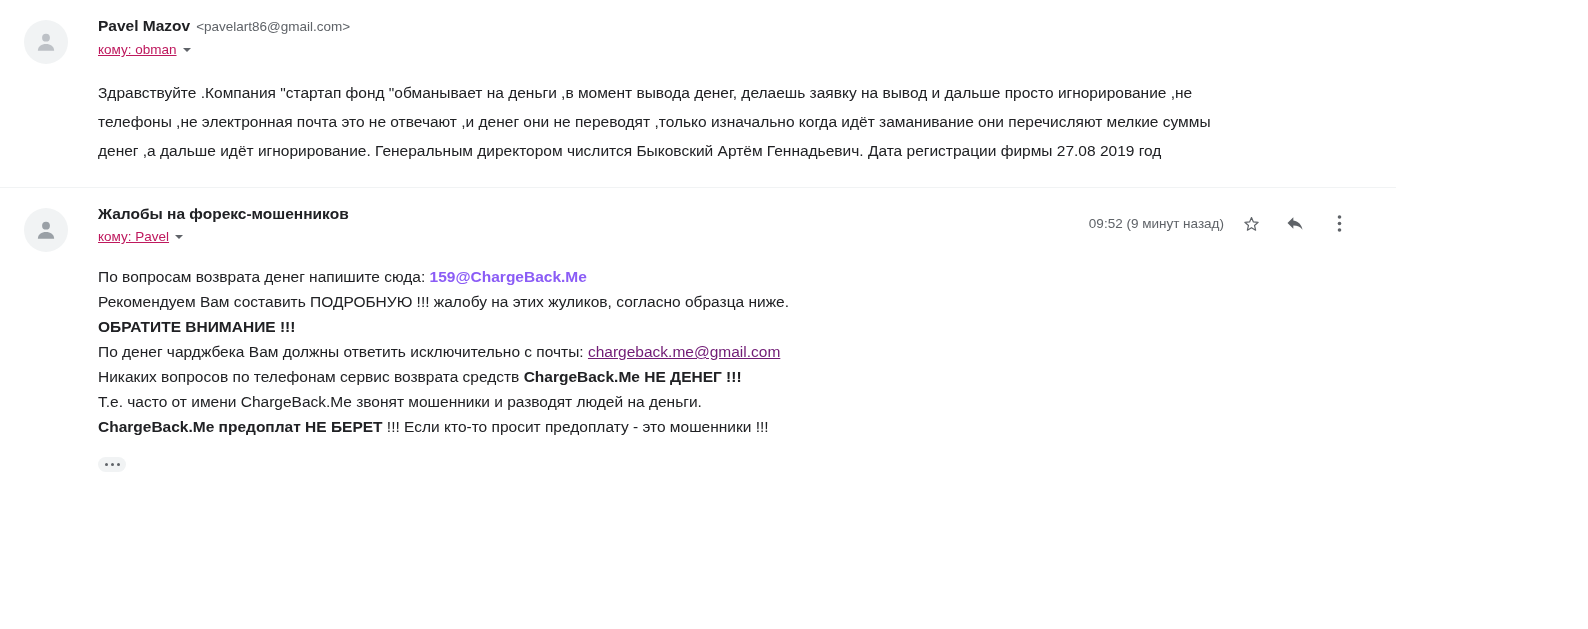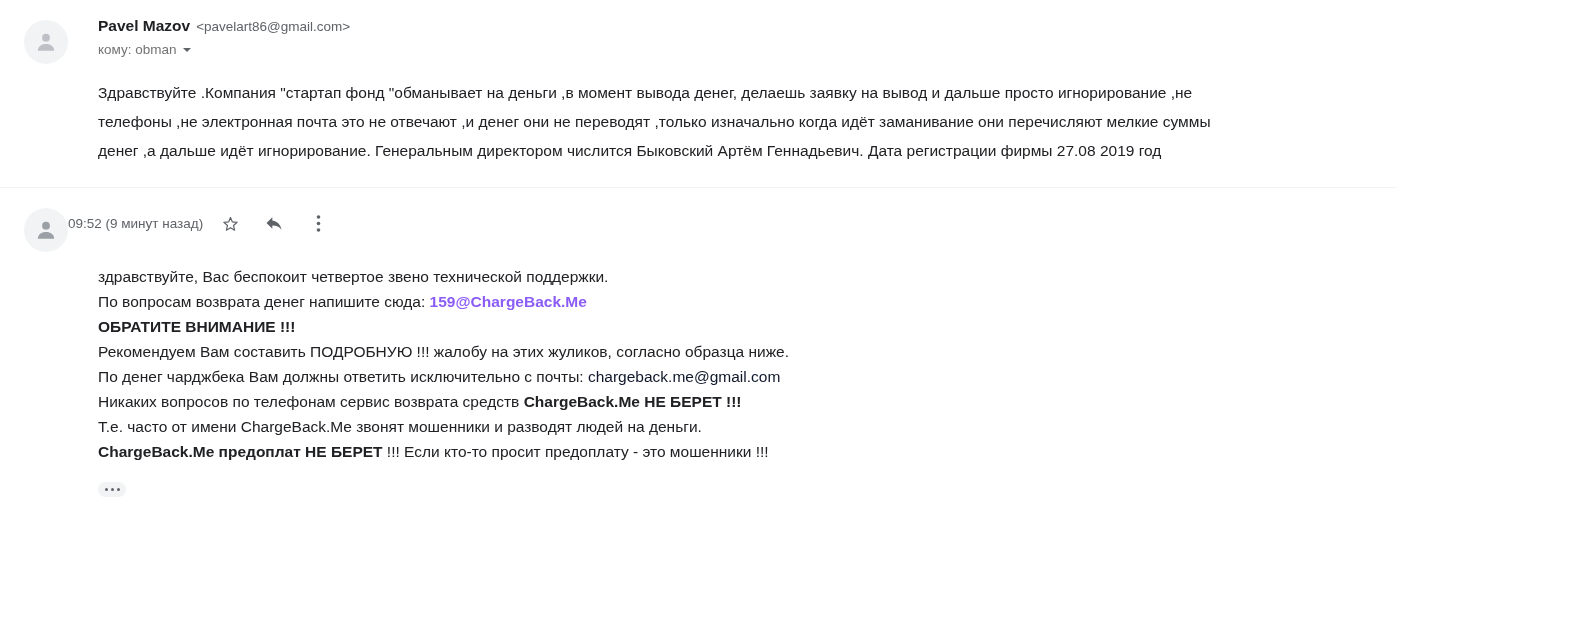--- a/index.html
+++ b/index.html
@@ -57,23 +57,24 @@
     color: #202124;
   }
   .sender-email {
     font-size: 13.5px;
     color: #5f6368;
     margin-left: 6px;
   }
   .recipient-line {
     margin-top: 4px;
     font-size: 13.5px;
-    color: #737373;
+    color: #be185d;
     line-height: 18px;
     display: inline-block;
+    text-decoration: underline;
   }
   .caret {
     display: inline-block;
     width: 0;
     height: 0;
     border-left: 4px solid transparent;
     border-right: 4px solid transparent;
     border-top: 4px solid #5f6368;
     margin-left: 6px;
     vertical-align: middle;
@@ -114,21 +115,22 @@
     padding-top: 12px;
     line-height: 25px;
   }
   .msg2-body .line { white-space: nowrap; }
   .b { font-weight: bold; }
   .blue-bold {
     color: #8b5cf6;
     font-weight: bold;
   }
   .link {
-    color: #0f172a;
+    color: #701a75;
+    text-decoration: underline;
   }
   .quote-head {
     margin-left: 74px;
     margin-top: 32px;
     font-size: 15.5px;
     color: #202124;
     line-height: 24px;
   }
   .ellipsis-btn {
     margin-left: 74px;
@@ -175,20 +177,26 @@
 
   <div class="msg-divider"></div>
 
   <div class="message">
     <div class="msg-header">
       <div class="avatar">
         <svg width="26" height="26" viewBox="0 0 24 24" aria-hidden="true">
           <circle cx="12" cy="8" r="3.6" fill="#9aa0a6"></circle>
           <path d="M4.5 20c0-4.1 3.4-6.2 7.5-6.2s7.5 2.1 7.5 6.2z" fill="#9aa0a6"></path>
         </svg>
+      </div>
+      <div class="sender-block">
+        <div class="sender-line">
+          <span class="sender-name">Жалобы на форекс-мошенников</span>
+        </div>
+        <div class="recipient-line"><span>кому: Pavel</span><span class="caret"></span></div>
       </div>
       <div class="header-right">
         <span class="timestamp">09:52 (9 минут назад)</span>
         <span class="hdr-icon">
           <svg width="19" height="19" viewBox="0 0 24 24">
               <path d="M12 17.3l-5.2 3.1 1.4-5.9-4.6-4 6-.5L12 4.5l2.4 5.5 6 .5-4.6 4 1.4 5.9z" fill="none" stroke="#5f6368" stroke-width="1.5" stroke-linejoin="round"></path>
             </svg>
         </span>
         <span class="hdr-icon">
           <svg width="20" height="20" viewBox="0 0 24 24">
@@ -199,26 +207,25 @@
           <svg width="5" height="19" viewBox="0 0 5 19">
               <circle cx="2.5" cy="3" r="1.8" fill="#5f6368"></circle>
               <circle cx="2.5" cy="9.5" r="1.8" fill="#5f6368"></circle>
               <circle cx="2.5" cy="16" r="1.8" fill="#5f6368"></circle>
             </svg>
         </span>
       </div>
     </div>
 
     <div class="body-text msg2-body">
-      <div class="line">здравствуйте, Вас беспокоит четвертое звено технической поддержки.</div>
       <div class="line"><span>По вопросам возврата денег напишите сюда: </span><span class="blue-bold">159@ChargeBack.Me</span></div>
+      <div class="line">Рекомендуем Вам составить ПОДРОБНУЮ !!! жалобу на этих жуликов, согласно образца ниже.</div>
       <div class="line b">ОБРАТИТЕ ВНИМАНИЕ !!!</div>
-      <div class="line">Рекомендуем Вам составить ПОДРОБНУЮ !!! жалобу на этих жуликов, согласно образца ниже.</div>
       <div class="line"><span>По денег чарджбека Вам должны ответить исключительно с почты: </span><span class="link">chargeback.me@gmail.com</span></div>
-      <div class="line"><span>Никаких вопросов по телефонам сервис возврата средств </span><span class="b">ChargeBack.Me НЕ БЕРЕТ !!!</span></div>
+      <div class="line"><span>Никаких вопросов по телефонам сервис возврата средств </span><span class="b">ChargeBack.Me НЕ ДЕНЕГ !!!</span></div>
       <div class="line">Т.е. часто от имени ChargeBack.Me звонят мошенники и разводят людей на деньги.</div>
       <div class="line"><span class="b">ChargeBack.Me предоплат </span><span class="b">НЕ БЕРЕТ</span><span> !!! Если кто-то просит предоплату - это мошенники !!!</span></div>
     </div>
 
 
     <div class="ellipsis-btn">
       <i></i>
       <i></i>
       <i></i>
     </div>

